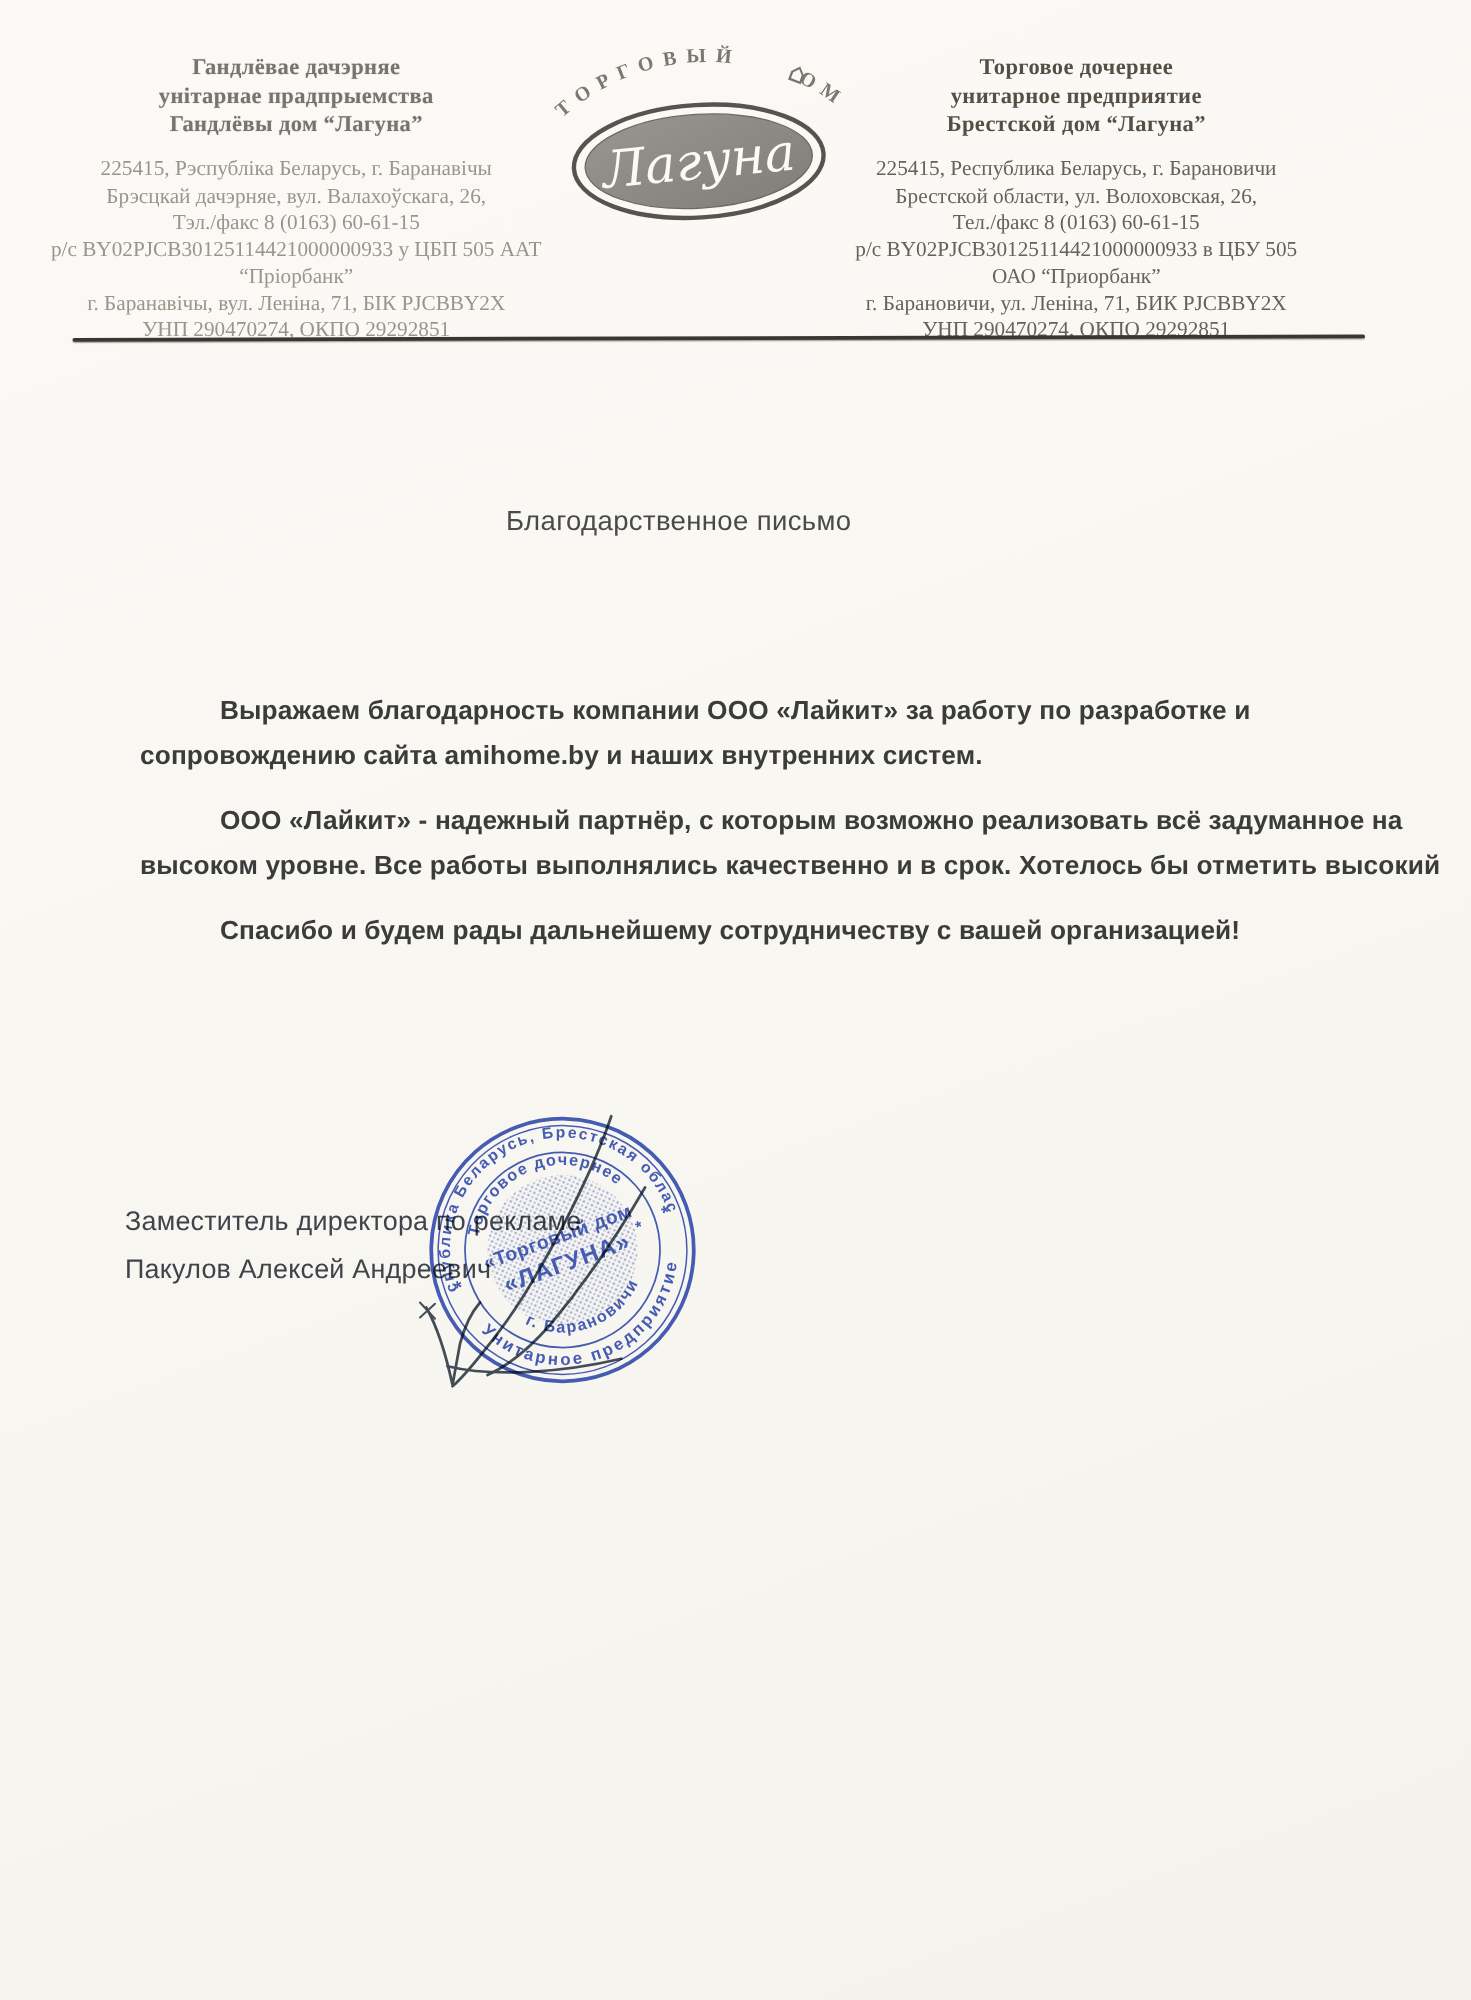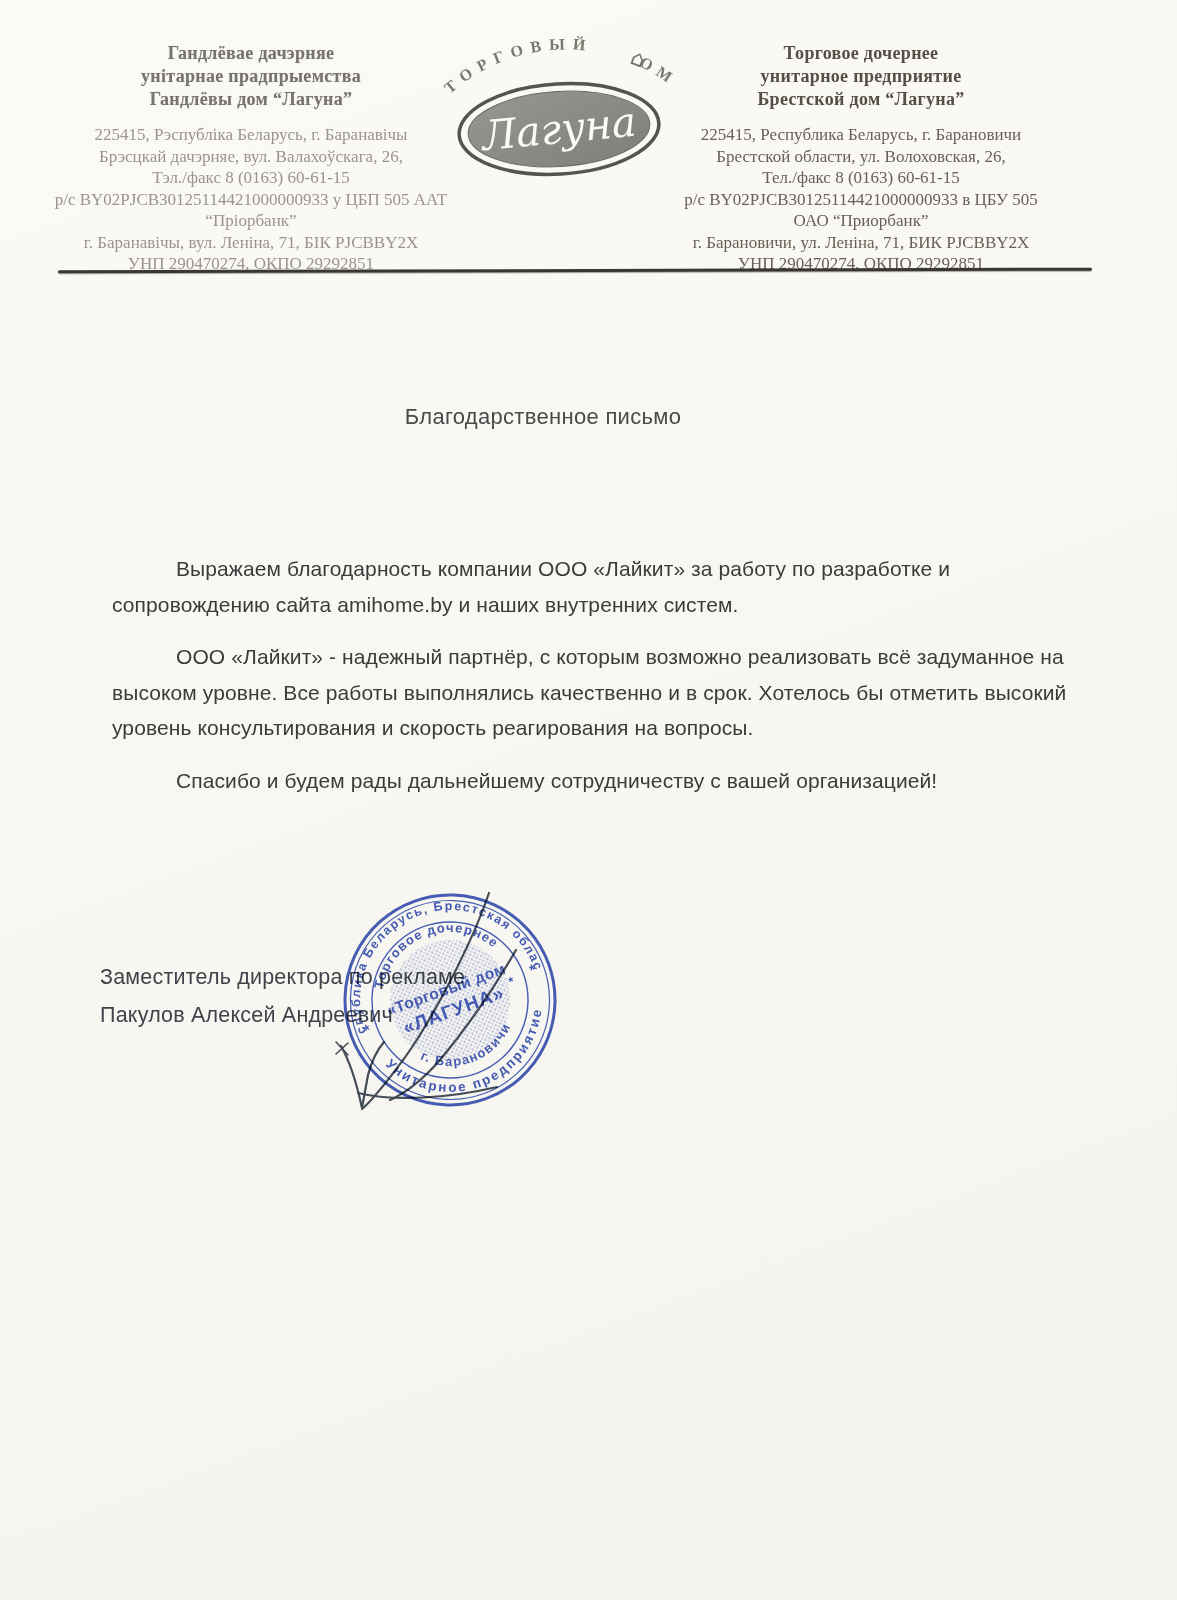--- a/index.html
+++ b/index.html
@@ -6,21 +6,21 @@
   .page{
     position:relative;
     width:1177px;height:1600px;
     margin:0 auto;
     background:linear-gradient(160deg,#fbfaf6 0%,#f8f6f1 55%,#f4f2ec 100%);
     overflow:hidden;
     font-family:"Liberation Serif", serif;
   }
   
   .hdr{position:absolute;top:42px;width:450px;text-align:center;}
-  .hdr-left{left:26px;text-align:center;}
+  .hdr-left{left:12px;text-align:center;}
   .hdr-right{left:636px;}
   .hdr .title-lines{font-weight:bold;font-size:18px;line-height:23px;letter-spacing:.3px;}
   .hdr .addr-lines{margin-top:13px;font-size:17px;line-height:21.5px;}
   .hdr-left .title-lines{color:#76746c;text-shadow:0 0 1px rgba(120,118,110,.35);}
   .hdr-left .addr-lines{color:#99958b;}
   .hdr-right .title-lines{color:#544e45;}
   .hdr-right .addr-lines{color:#676157;text-align:center;}
   
   .logo{position:absolute;left:428px;top:26px;width:252px;height:172px;}
   
@@ -34,21 +34,21 @@
   .letter-title{
     position:absolute;left:0;top:404px;width:1086px;text-align:center;
     font-family:"Liberation Sans", sans-serif;
     font-size:22px;color:#4a4a4a;letter-spacing:.3px;
   }
   .body-text{
     position:absolute;left:112px;top:551px;width:910px;
     font-family:"Liberation Sans", sans-serif;
     font-size:21px;line-height:35.5px;color:#3b3b3b;letter-spacing:.1px;
   }
-  .body-text .para{margin:0 0 17px 0;}
+  .body-text .para{margin:0 0 17px 0;font-weight:bold;}
   .body-text .line{white-space:nowrap;}
   .body-text .line.indent{padding-left:64px;}
   
   .sig{
     position:absolute;left:100px;top:958px;
     font-family:"Liberation Sans", sans-serif;
     font-size:21.5px;line-height:38px;color:#3f434a;letter-spacing:.2px;
   }
   
   .stamp{
@@ -127,21 +127,20 @@
   <div class="letter-title">Благодарственное письмо</div>
 
   <div class="body-text">
     <div class="para">
       <div class="line indent">Выражаем благодарность компании ООО «Лайкит» за работу по разработке и</div>
       <div class="line">сопровождению сайта amihome.by и наших внутренних систем.</div>
     </div>
     <div class="para">
       <div class="line indent">ООО «Лайкит» - надежный партнёр, с которым возможно реализовать всё задуманное на</div>
       <div class="line">высоком уровне. Все работы выполнялись качественно и в срок. Хотелось бы отметить высокий</div>
-      <div class="line">уровень консультирования и скорость реагирования на вопросы.</div>
     </div>
     <div class="para">
       <div class="line indent">Спасибо и будем рады дальнейшему сотрудничеству с вашей организацией!</div>
     </div>
   </div>
 
   <div class="sig">
     <div>Заместитель директора по рекламе</div>
     <div>Пакулов Алексей Андреевич</div>
   </div>

